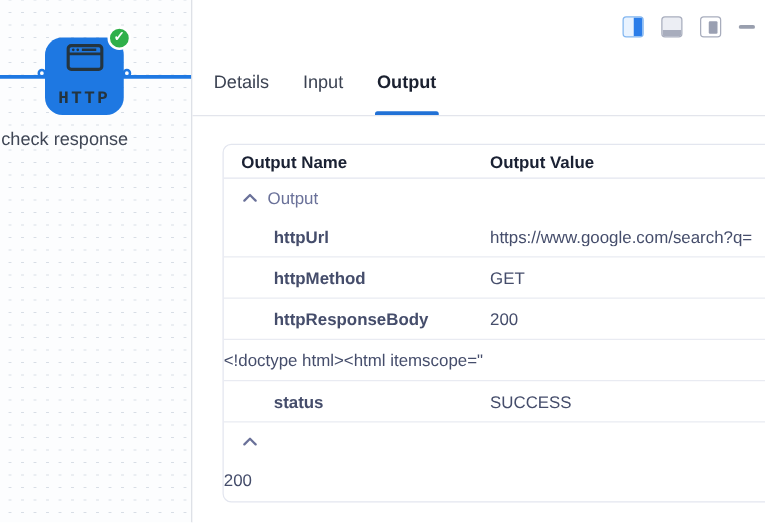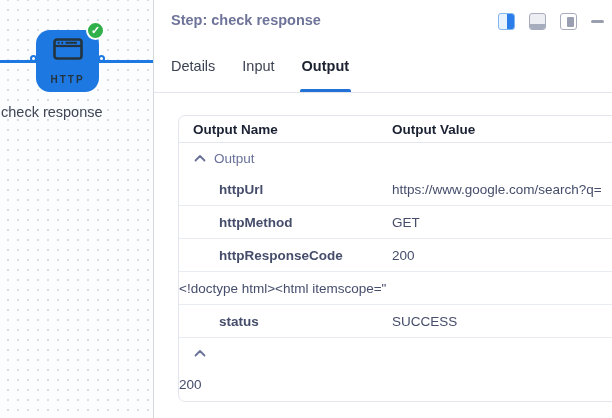--- a/index.html
+++ b/index.html
@@ -19,21 +19,21 @@
   }
   .wire { position:absolute; top:60px; height:3px; background:#1e78e2; }
   .wire.left  { left:0;  width:38px; }
   .wire.right { left:97px; width:56px; }
   .node {
     position:absolute; left:36px; top:30px; width:63px; height:62px;
     background:#1e78e2; border-radius:14px;
     display:flex; flex-direction:column; align-items:center; justify-content:center;
   }
   .node-http-text {
-    color:#24343f; font-weight:bold; font-size:10px; letter-spacing:2px; margin-top:14px;
+    color:#24343f; font-weight:bold; font-size:14px; letter-spacing:2px; margin-top:14px;font-family:Liberation Mono, monospace;
   }
   .badge {
     position:absolute; top:-9px; right:-6px; width:19px; height:19px;
     background:#2fb04a; border:2px solid #fff; border-radius:50%;
     color:#fff; font-size:11px; line-height:15px; text-align:center; font-weight:bold;
   }
   .port {
     position:absolute; top:25px; width:7px; height:7px; background:#fff;
     border:2px solid #1e78e2; border-radius:50%;
   }
@@ -116,21 +116,20 @@
     <div class="port in"></div>
     <div class="port out"></div>
   </div>
 
   <div class="node-label">check response</div>
 </div>
 
 <div class="vdivider"></div>
 
 <div class="panel">
-  <div class="panel-title">Step: check response</div>
 
   <div class="win-controls">
     <div class="wc wc-split">
         <div class="half"></div>
       </div>
     <div class="wc wc-bottom">
         <div class="strip"></div>
       </div>
     <div class="wc wc-float">
         <div class="blk"></div>
@@ -158,21 +157,21 @@
         </div>
         <div class="vrow">
           <div class="cell-name">httpUrl</div>
           <div class="cell-value">https://www.google.com/search?q=</div>
         </div>
         <div class="vrow">
           <div class="cell-name">httpMethod</div>
           <div class="cell-value">GET</div>
         </div>
         <div class="vrow">
-          <div class="cell-name">httpResponseCode</div>
+          <div class="cell-name">httpResponseBody</div>
           <div class="cell-value">200</div>
         </div>
         <div class="vrow">
           <div class="cell-value">&lt;!doctype html&gt;&lt;html itemscope="</div>
         </div>
         <div class="vrow">
           <div class="cell-name">status</div>
           <div class="cell-value">SUCCESS</div>
         </div>
         <div class="row-group">

